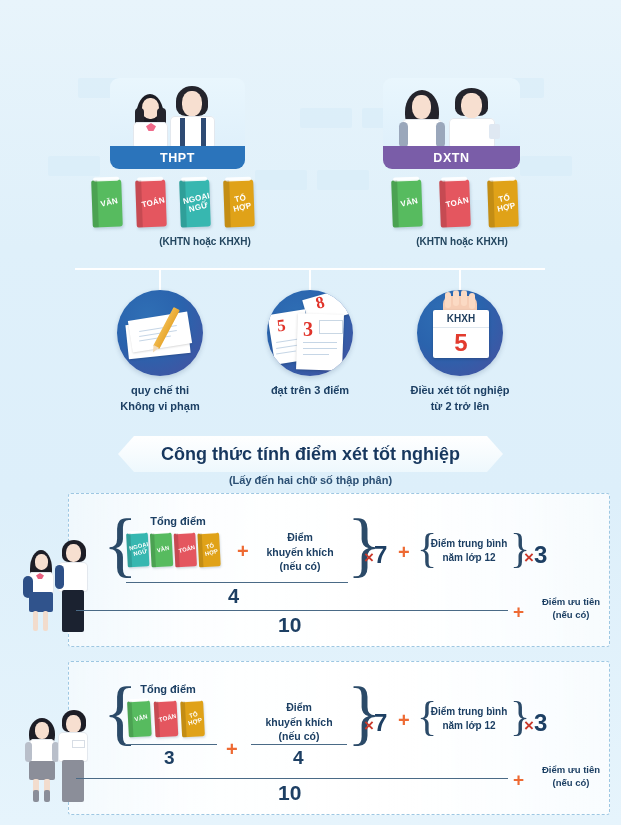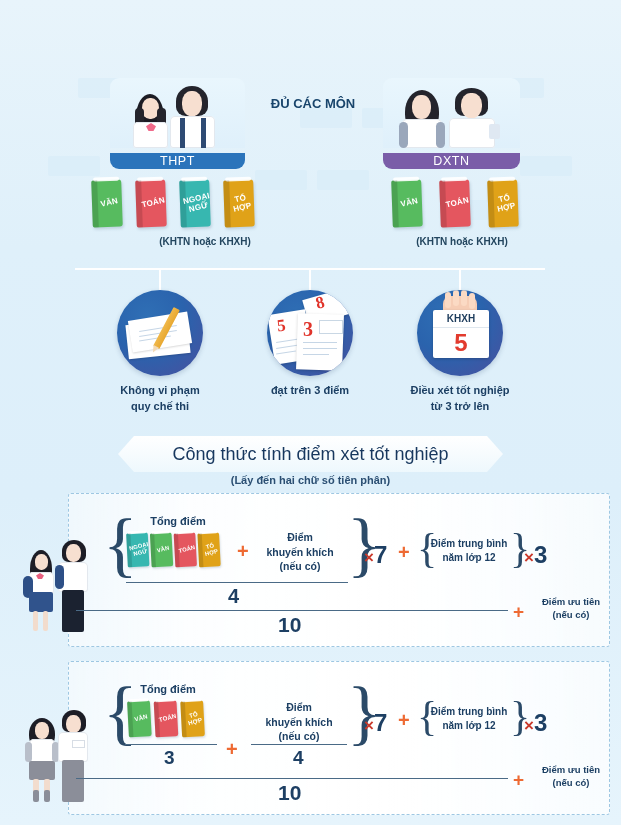--- a/index.html
+++ b/index.html
@@ -19,29 +19,29 @@
   .banner{position:absolute;left:165px;top:14px;width:292px;height:38px;}
   .banner .hex{position:absolute;inset:0;background:linear-gradient(180deg,#ffffff 0%,#f2fafe 100%);
     clip-path:polygon(14px 0,278px 0,292px 19px,278px 38px,14px 38px,0 19px);
     box-shadow:0 0 0 1px rgba(255,255,255,.9) inset;}
   .banner .bt{position:absolute;inset:0;display:flex;align-items:center;justify-content:center;
     font-size:17.5px;font-weight:700;color:#17375e;letter-spacing:.1px;}
   .banner2{position:absolute;left:118px;top:436px;width:385px;height:36px;}
   .banner2 .hex{position:absolute;inset:0;background:linear-gradient(180deg,#ffffff 0%,#eef8fd 100%);
     clip-path:polygon(16px 0,369px 0,385px 18px,369px 36px,16px 36px,0 18px);}
   .banner2 .bt{position:absolute;inset:0;display:flex;align-items:center;justify-content:center;
-    font-size:18px;font-weight:400;color:#17375e;text-align:right;}
+    font-size:18px;font-weight:700;color:#17375e;text-align:right;}
   .subnote{position:absolute;left:0;top:474px;width:621px;text-align:center;font-size:11px;color:#2b4f73;font-weight:600;}
 
   
   .panel{position:absolute;border-radius:9px;overflow:hidden;}
   .panel .pic{position:absolute;left:0;right:0;top:0;height:70px;
     background:linear-gradient(180deg,#e9f6fd 0%,#dff0fb 100%);}
-  .panel .plabel{position:absolute;left:0;right:0;bottom:0;height:16px;display:flex;
-    align-items:center;justify-content:center;color:#fff;font-size:12.5px;font-weight:400;letter-spacing:.6px;}
+  .panel .plabel{position:absolute;left:0;right:0;bottom:0;height:23px;display:flex;
+    align-items:center;justify-content:center;color:#fff;font-size:12.5px;font-weight:700;letter-spacing:.6px;}
   .panelA{left:110px;top:78px;width:135px;height:91px;}
   .panelB{left:383px;top:78px;width:137px;height:91px;}
 
   .duthi{position:absolute;left:258px;top:95px;width:110px;text-align:center;
     font-size:13px;font-weight:700;color:#19456c;line-height:1.45;}
 
   
   .bookrow{position:absolute;display:flex;align-items:flex-end;}
   .book{position:relative;width:30px;height:47px;border-radius:2px 3px 3px 2px;
     box-shadow:1px 2px 3px rgba(40,70,100,.18);}
@@ -142,21 +142,20 @@
       <div class="hair" style="left:66px;top:8px;width:32px;height:30px;border-radius:50% 50% 30% 30%"></div>
       <div class="face" style="left:72px;top:13px;width:20px;height:25px"></div>
       <div class="shirt" style="left:60px;top:38px;width:45px;height:32px"></div>
       <div style="position:absolute;left:70px;top:40px;width:5px;height:30px;background:#2e4a73"></div>
       <div style="position:absolute;left:91px;top:40px;width:5px;height:30px;background:#2e4a73"></div>
     </div>
     <div class="plabel" style="background:#2b74bb">THPT</div>
   </div>
 
   <div class="duthi">
-    <div>ĐỦ CÁC MÔN</div>
   </div>
 
   <div class="panel panelB">
     <div class="pic">
 
       <div class="hair" style="left:22px;top:12px;width:34px;height:44px;border-radius:50% 50% 45% 45%"></div>
       <div class="face" style="left:29px;top:17px;width:19px;height:24px"></div>
       <div class="shirt" style="left:19px;top:41px;width:40px;height:29px"></div>
       <div class="bag" style="left:16px;top:44px;width:9px;height:26px;background:#9aa7bb"></div>
       <div class="bag" style="left:53px;top:44px;width:9px;height:26px;background:#9aa7bb"></div>
@@ -236,22 +235,22 @@
 
   <div class="circ" style="left:117px;top:290px;">
     <div class="sheet" style="left:10px;top:32px;width:62px;height:34px;transform:rotate(-6deg);"></div>
     <div class="sheet" style="left:13px;top:26px;width:60px;height:32px;transform:rotate(-9deg);"></div>
     <div class="ruled" style="left:22px;top:38px;width:38px;transform:rotate(-9deg)"></div>
     <div class="ruled" style="left:22px;top:43px;width:38px;transform:rotate(-9deg)"></div>
     <div class="ruled" style="left:22px;top:48px;width:32px;transform:rotate(-9deg)"></div>
     <div class="pencil" style="left:46px;top:16px;"></div>
   </div>
   <div class="caption" style="left:85px;top:383px;">
+    <div>quy chế thi</div>
     <div>Không vi phạm</div>
-    <div>quy chế thi</div>
   </div>
 
   <div class="circ" style="left:267px;top:290px;">
     <div class="gp" style="left:38px;top:4px;width:42px;height:26px;transform:rotate(-16deg);"></div>
     <div class="mark" style="left:49px;top:3px;font-size:17px;transform:rotate(-14deg);">8</div>
     <div class="gp" style="left:4px;top:22px;width:38px;height:50px;transform:rotate(-9deg);"></div>
     <div class="mark" style="left:10px;top:26px;font-size:17px;transform:rotate(-7deg);">5</div>
     <div class="ruled" style="left:9px;top:50px;width:26px;transform:rotate(-9deg)"></div>
     <div class="ruled" style="left:9px;top:56px;width:26px;transform:rotate(-9deg)"></div>
     <div class="ruled" style="left:9px;top:62px;width:20px;transform:rotate(-9deg)"></div>
@@ -272,28 +271,28 @@
     <div class="finger" style="left:36px;top:0px;"></div>
     <div class="finger" style="left:44px;top:0px;"></div>
     <div class="finger" style="left:52px;top:3px;"></div>
     <div class="cal" style="left:16px;top:20px;width:56px;height:48px;">
       <div class="ch">KHXH</div>
       <div class="cn">5</div>
     </div>
   </div>
   <div class="caption" style="left:385px;top:383px;">
     <div>Điều xét tốt nghiệp</div>
-    <div>từ 3 trở lên</div>
+    <div>từ 2 trở lên</div>
   </div>
 
   <div class="banner2">
     <div class="hex"></div>
     <div class="bt">Công thức tính điểm xét tốt nghiệp</div>
   </div>
-  <div class="subnote">(Lấy đến hai chữ số tiên phân)</div>
+  <div class="subnote">(Lấy đến hai chữ số thập phân)</div>
 
   <div class="fbox fbox1"></div>
 
   <div class="stu" style="left:14px;top:528px;width:84px;height:106px;">
     <div class="hair" style="left:16px;top:22px;width:22px;height:38px;background:#1d1d26;"></div>
     <div class="face" style="left:21px;top:26px;width:13px;height:16px;"></div>
     <div class="shirt" style="left:14px;top:44px;width:26px;height:22px;"></div>
     <div style="position:absolute;left:22px;top:45px;width:8px;height:6px;background:#e8607f;clip-path:polygon(50% 0,100% 40%,75% 100%,25% 100%,0 40%)"></div>
     <div class="bag" style="left:9px;top:48px;width:10px;height:22px;background:#2d4f86;"></div>
     <div class="legs" style="left:15px;top:64px;width:24px;height:20px;background:#30538c;"></div>

